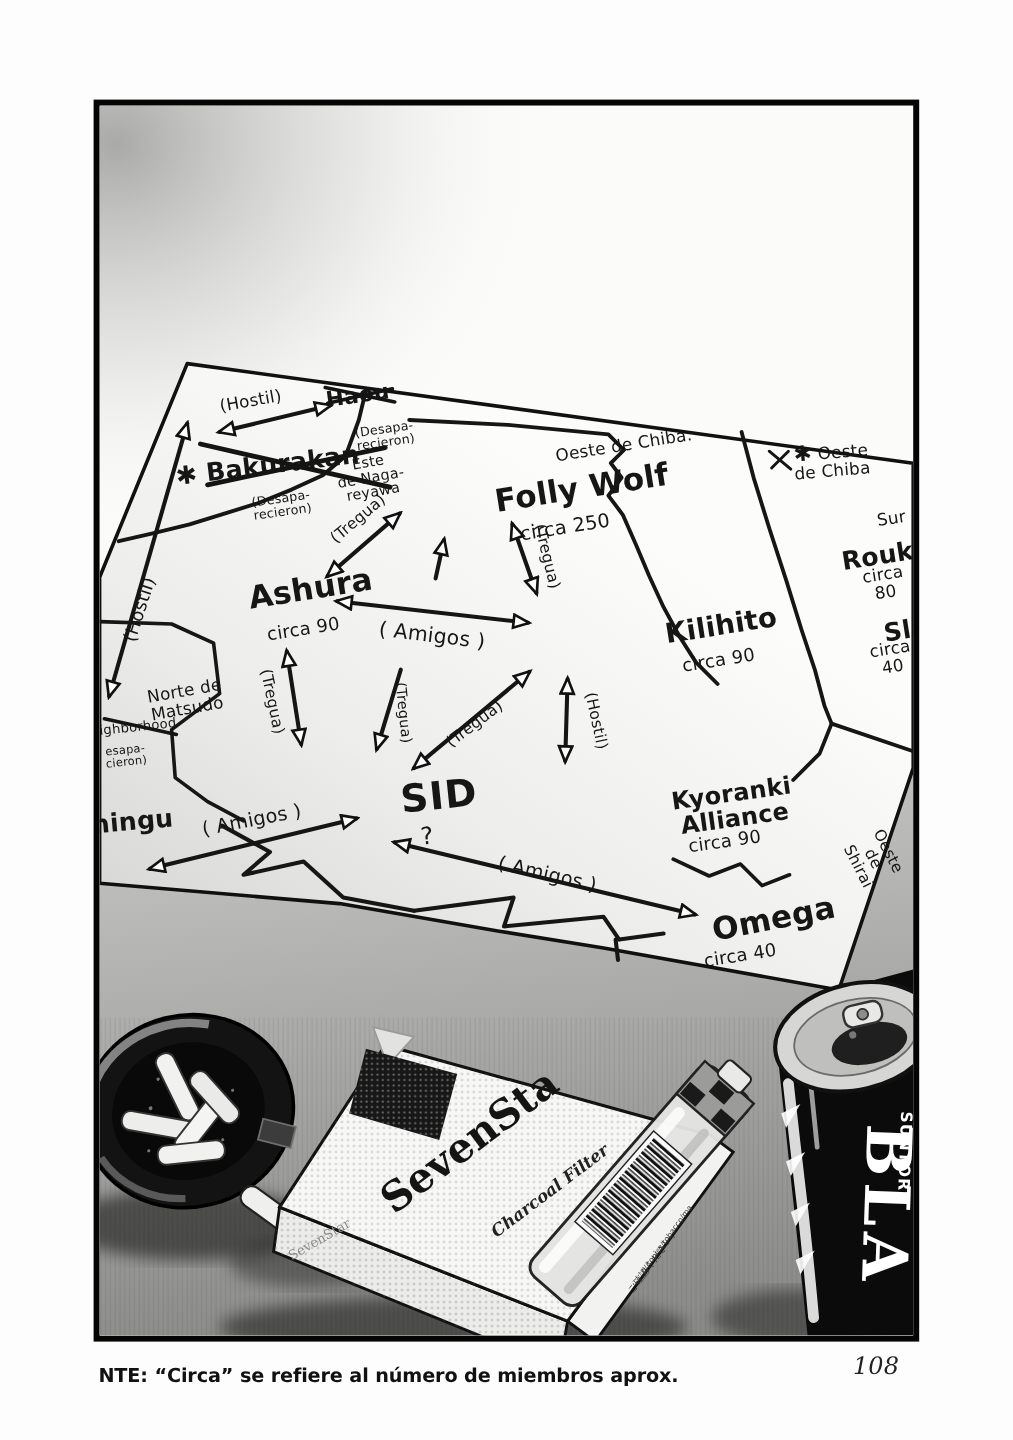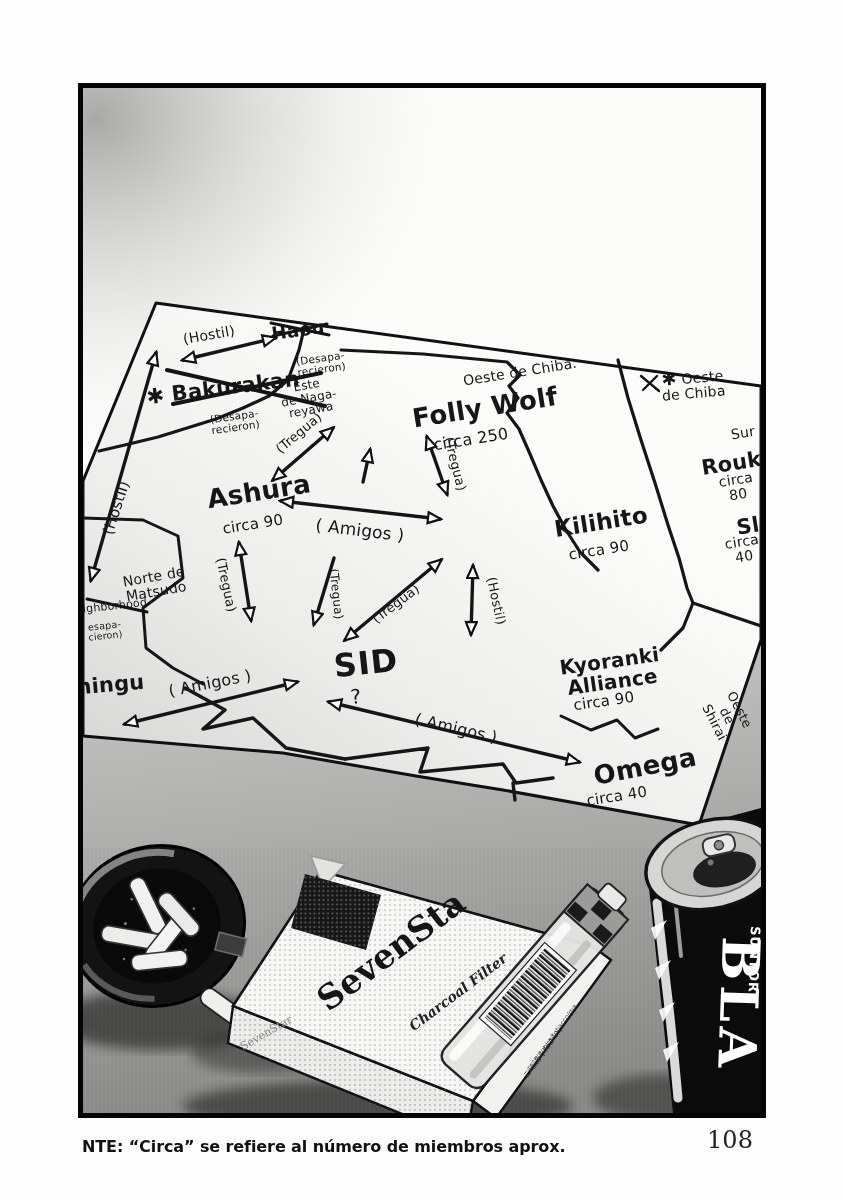--- a/index.html
+++ b/index.html
@@ -7,21 +7,21 @@
         font-family:"DejaVu Sans",sans-serif;}
   .panel{position:absolute;left:78px;top:83px;width:688px;height:1035px;
          border:5px solid #050505;box-sizing:border-box;background:#fff;overflow:hidden;}
   .layer{position:absolute;left:0;top:0;}
   .lbl{position:absolute;color:#161616;white-space:pre-line;text-align:center;line-height:1.06;
        transform-origin:center;pointer-events:none;letter-spacing:.2px;}
   .b{font-weight:700;}
   .caption{position:absolute;left:82px;top:1124px;font-size:16px;font-weight:700;color:#111;
            letter-spacing:-0.1px;margin-top:13px;}
   .pagenum{position:absolute;left:698px;top:1126px;width:64px;text-align:center;
-           font-family:"DejaVu Serif",serif;font-size:24px;color:#222;}
+           font-family:"DejaVu Serif",serif;font-style:italic;font-size:20px;color:#222;}
   svg{display:block;}
 </style>
 </head>
 <body>
 
 <div class="page">
 
   <div class="panel">
 
     <svg class="layer" width="678" height="1025" viewBox="0 0 678 1025">

